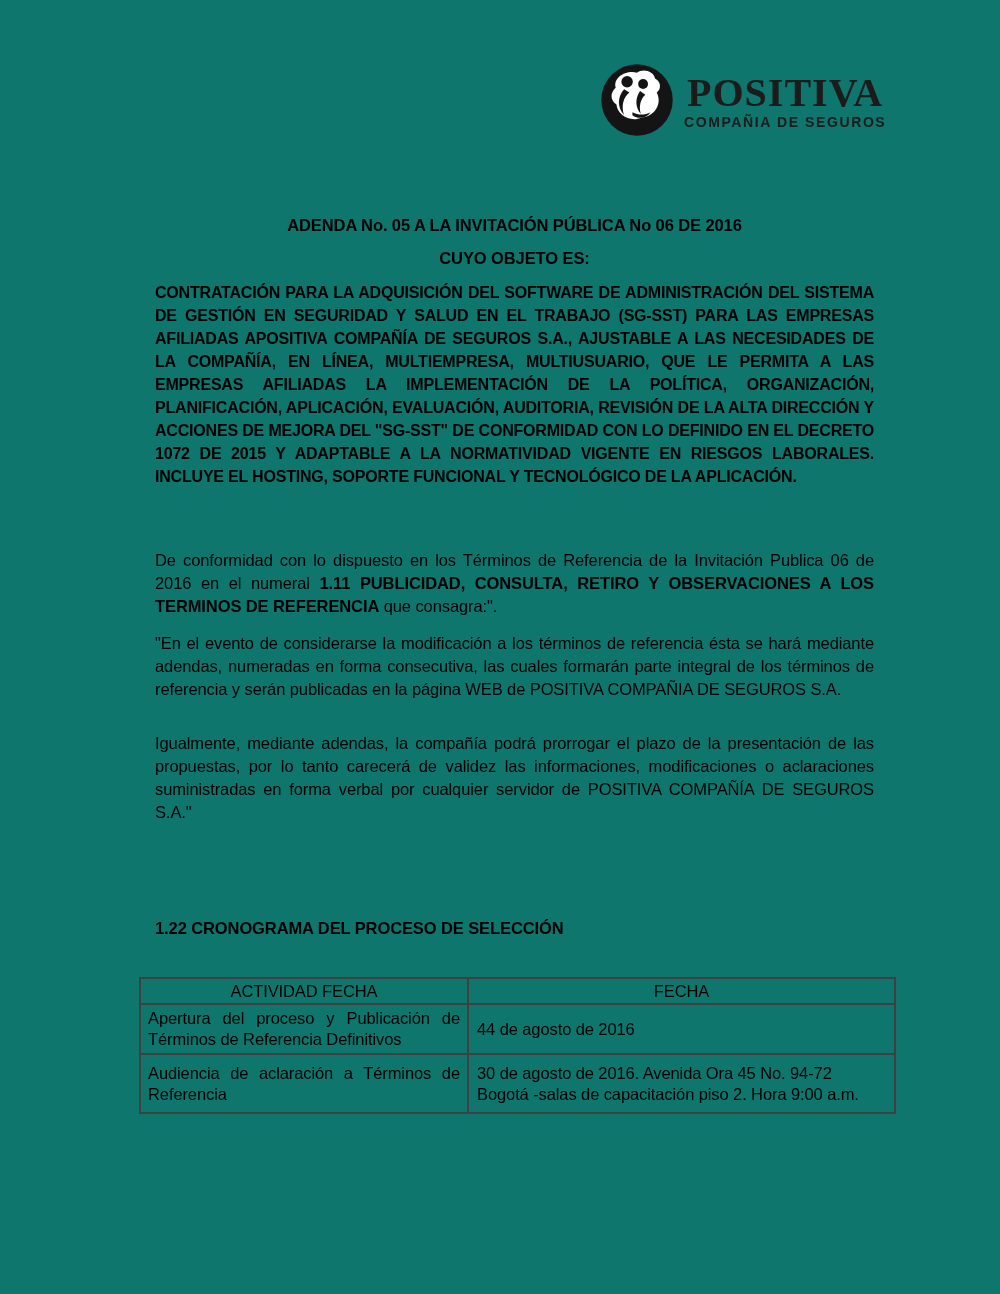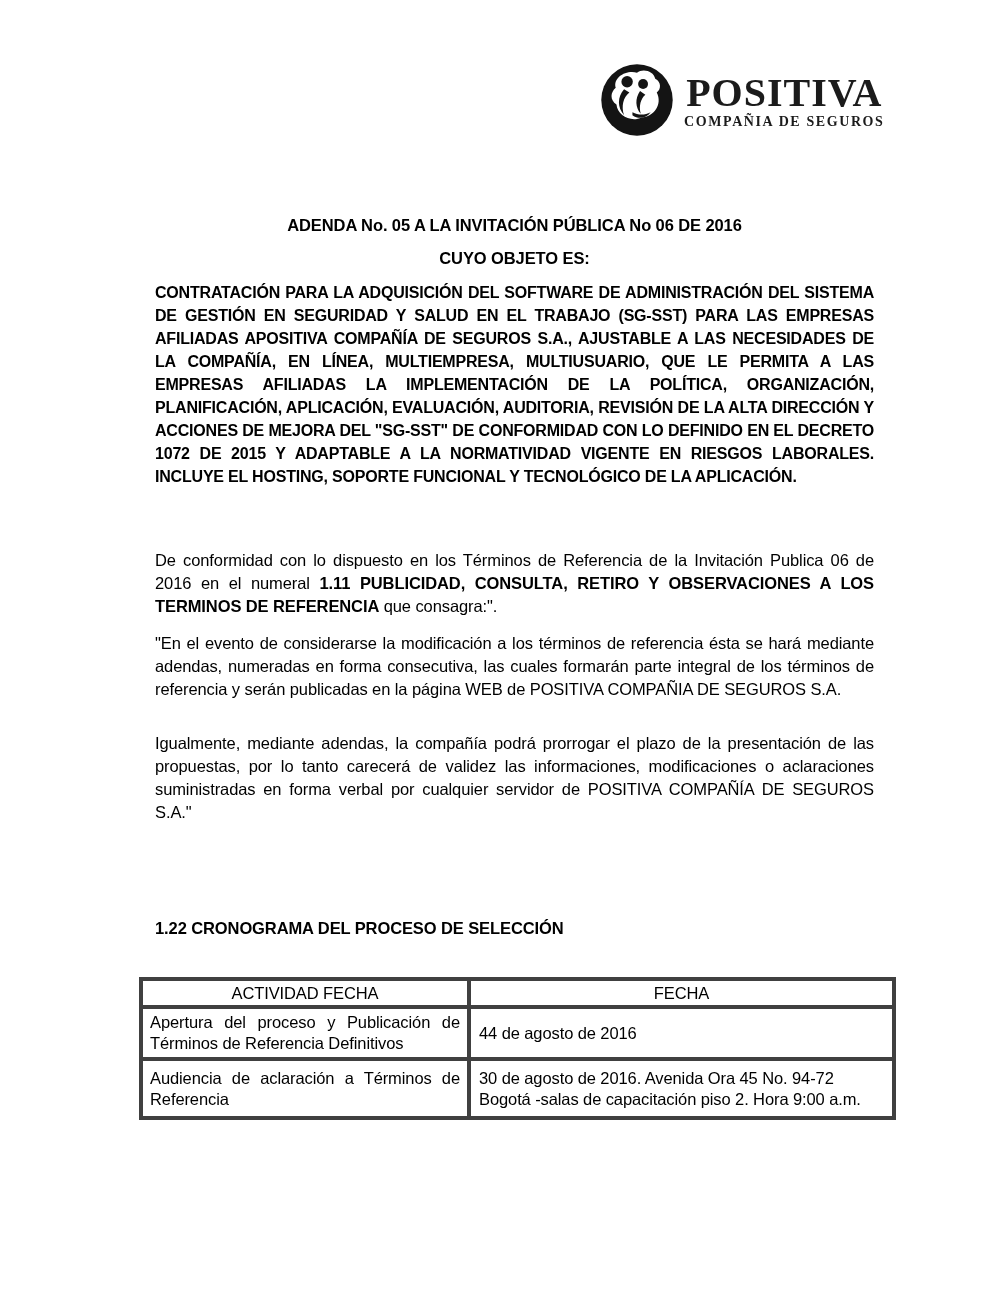--- a/index.html
+++ b/index.html
@@ -1,53 +1,53 @@
 <!DOCTYPE html>
 <html lang="es"><head>
 <meta charset="utf-8">
 <style>
   html,body{margin:0;padding:0;background:#e8e8e8;}
   .page{
     position:relative;
     width:1000px;height:1294px;
     margin:0 auto;
-    background:#ffffff;
+    background:#0f766e;
     font-family:"Liberation Sans",sans-serif;
     color:#000000;
     overflow:hidden;
   }
   
   .logo{position:absolute;left:599px;top:62px;display:flex;align-items:flex-start;gap:9px;}
   .logo-mark{width:76px;height:76px;flex:0 0 auto;}
   .logo-text{display:flex;flex-direction:column;align-items:center;margin-top:10px;}
   .logo-brand{
     font-family:"Liberation Serif",serif;font-weight:700;
     font-size:40px;line-height:42px;letter-spacing:1px;color:#1b1b1b;white-space:nowrap;
   }
   .logo-tagline{
-    font-family:Liberation Serif, serif;font-weight:600;
+    font-family:Liberation Sans, sans-serif;font-weight:600;
     font-size:14px;line-height:16px;letter-spacing:1.6px;color:#1b1b1b;white-space:nowrap;
   }
   
   .abs{position:absolute;left:140px;width:719px;margin:15px;}
   .title{font-weight:bold;font-size:16.5px;line-height:24px;text-align:center;letter-spacing:-0.1px;}
   #title-1{top:198px;}
   #title-2{top:231px;}
   .body-par{font-size:16.5px;line-height:23px;text-align:justify;letter-spacing:-0.1px;}
   #par-object{top:266px;font-weight:bold;font-size:16px;letter-spacing:-0.2px;}
   #par-conformidad{top:534px;}
   #par-evento{top:617px;}
   #par-igualmente{top:717px;}
   #par-cronograma{top:816px;}
   .b{font-weight:bold;}
   #section-heading{top:901px;font-weight:bold;font-size:16.5px;line-height:24px;text-align:left;letter-spacing:-0.1px;}
   
   .sched{position:absolute;left:139px;top:977px;width:757px;border-collapse:collapse;table-layout:fixed;}
   .sched th,.sched td{
-    border:4px solid #404040;
+    border:2px solid #404040;
     font-size:16.5px;line-height:21px;letter-spacing:-0.1px;
     vertical-align:middle;font-weight:normal;
   }
   .sched th{height:22px;text-align:center;padding:1px 4px;}
   .col-actividad{width:328px;}
   .sched td.cell-actividad{text-align:justify;padding:3px 7px;}
   .sched td.cell-fecha{text-align:left;padding:3px 8px;}
   #row-apertura{height:48px;}
   #row-audiencia{height:59px;}
   #row-respuesta{height:45px;}

